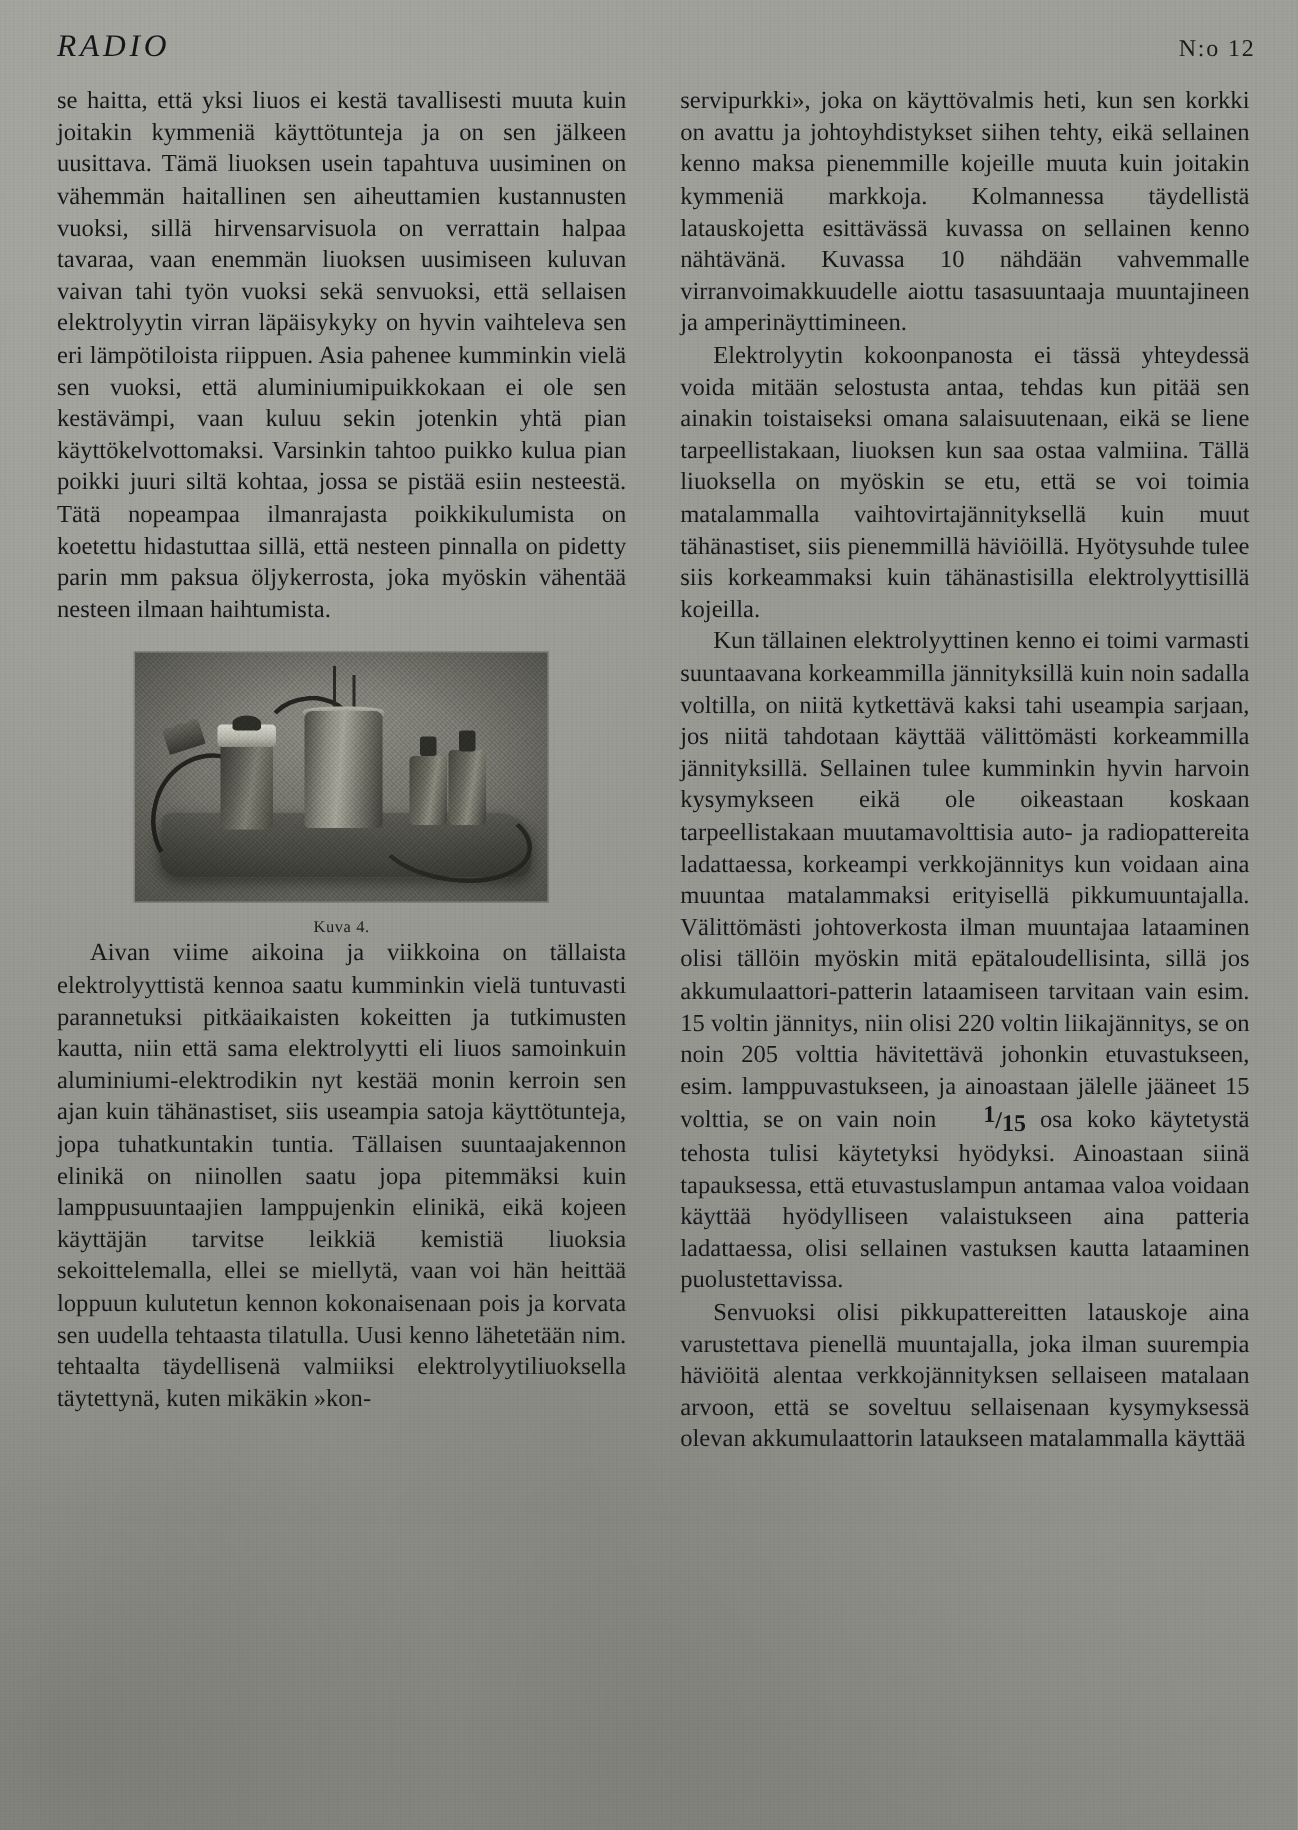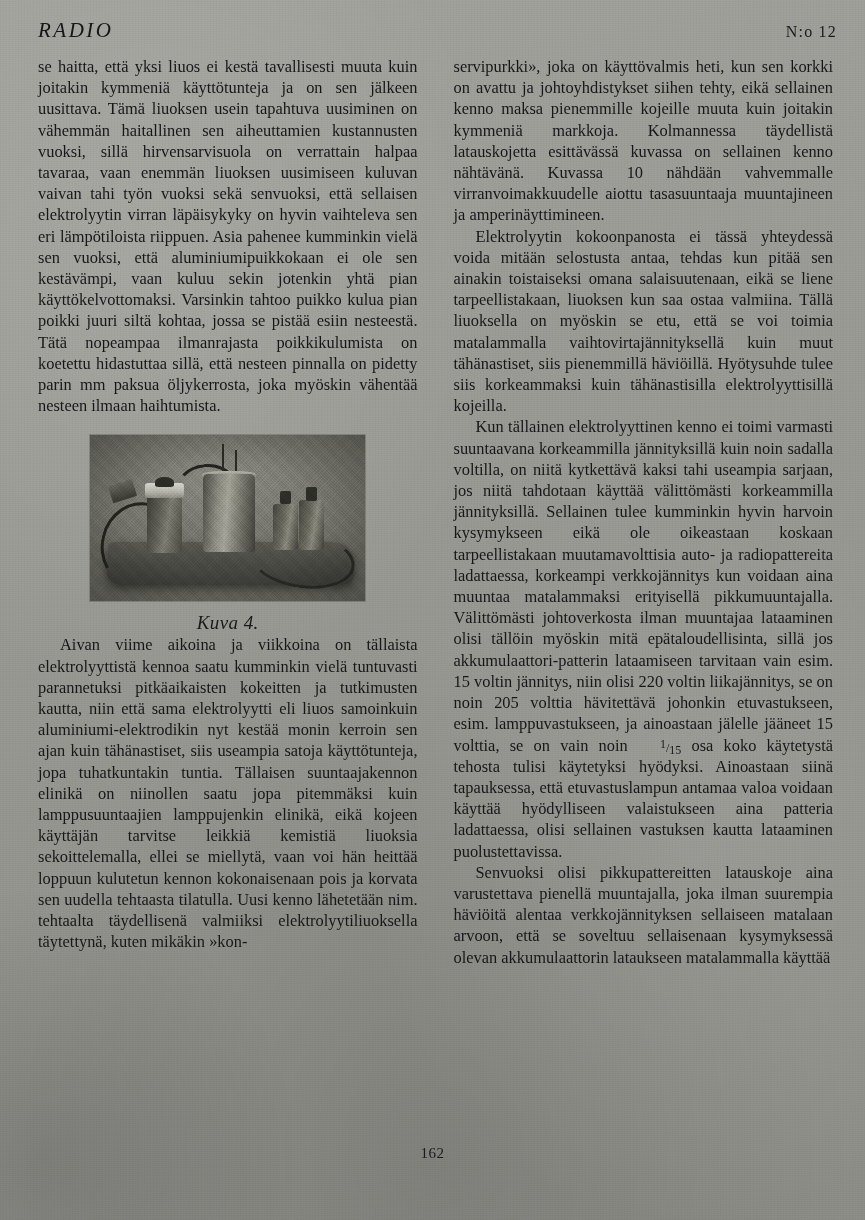--- a/index.html
+++ b/index.html
@@ -218,33 +218,32 @@
       repeating-linear-gradient(-45deg, rgba(255,255,255,0.03) 0 1px, rgba(0,0,0,0.04) 1px 3px);
     mix-blend-mode: overlay;
     opacity: 0.9;
   }
   .photo .vignette {
     position: absolute; inset: 0;
     background: radial-gradient(ellipse 78% 78% at 50% 50%, rgba(0,0,0,0) 45%, rgba(0,0,0,0.28) 100%);
   }
   .figcaption {
     text-align: center;
-    font-size: 19px;
+    font-size: 11px;
     margin-top: 11px;
     letter-spacing: 0.4px;
     color: #1a1a1e;
-    font-style: italic;
   }
   .after-fig { margin-top: 17px; }
   .frac {
     display: inline-block;
-    font-size: 12px;
+    font-size: 16px;
     line-height: 1;
     vertical-align: -1px;
-    font-weight: normal;
+    font-weight: bold;
   }
   .frac .num { vertical-align: 4px; }
   .frac .den { vertical-align: -2px; }
   .folio {
     position: absolute;
     left: 0; right: 0;
     top: 1145px;
     text-align: center;
     font-size: 15px;
     letter-spacing: 0.5px;
@@ -294,15 +293,14 @@
 
     <div class="col">
       <p class="body">servipurkki», joka on käyttövalmis heti, kun sen korkki on avattu ja johtoyhdistykset siihen tehty, eikä sellainen kenno maksa pienemmille kojeille muuta kuin joitakin kymmeniä markkoja. Kolmannessa täydellistä latauskojetta esittävässä kuvassa on sellainen kenno nähtävänä. Kuvassa 10 nähdään vahvemmalle virranvoimakkuudelle aiottu tasasuuntaaja muuntajineen ja amperinäyttimineen.</p>
       <p class="body indent">Elektrolyytin kokoonpanosta ei tässä yhteydessä voida mitään selostusta antaa, tehdas kun pitää sen ainakin toistaiseksi omana salaisuutenaan, eikä se liene tarpeellistakaan, liuoksen kun saa ostaa valmiina. Tällä liuoksella on myöskin se etu, että se voi toimia matalammalla vaihtovirtajännityksellä kuin muut tähänastiset, siis pienemmillä häviöillä. Hyötysuhde tulee siis korkeammaksi kuin tähänastisilla elektrolyyttisillä kojeilla.</p>
       <p class="body indent"><span>Kun tällainen elektrolyyttinen kenno ei toimi varmasti suuntaavana korkeammilla jännityksillä kuin noin sadalla voltilla, on niitä kytkettävä kaksi tahi useampia sarjaan, jos niitä tahdotaan käyttää välittömästi korkeammilla jännityksillä. Sellainen tulee kumminkin hyvin harvoin kysymykseen eikä ole oikeastaan koskaan tarpeellistakaan muutamavolttisia auto- ja radiopattereita ladattaessa, korkeampi verkkojännitys kun voidaan aina muuntaa matalammaksi erityisellä pikkumuuntajalla. Välittömästi johtoverkosta ilman muuntajaa lataaminen olisi tällöin myöskin mitä epätaloudellisinta, sillä jos akkumulaattori-patterin lataamiseen tarvitaan vain esim. 15 voltin jännitys, niin olisi 220 voltin liikajännitys, se on noin 205 volttia hävitettävä johonkin etuvastukseen, esim. lamppuvastukseen, ja ainoastaan jälelle jääneet 15 volttia, se on vain noin </span><span class="frac"><span class="num">1</span>/<span class="den">15</span></span><span> osa koko käytetystä tehosta tulisi käytetyksi hyödyksi. Ainoastaan siinä tapauksessa, että etuvastuslampun antamaa valoa voidaan käyttää hyödylliseen valaistukseen aina patteria ladattaessa, olisi sellainen vastuksen kautta lataaminen puolustettavissa.</span></p>
       <p class="body indent">Senvuoksi olisi pikkupattereitten latauskoje aina varustettava pienellä muuntajalla, joka ilman suurempia häviöitä alentaa verkkojännityksen sellaiseen matalaan arvoon, että se soveltuu sellaisenaan kysymyksessä olevan akkumulaattorin lataukseen matalammalla käyttää</p>
     </div>
 
   </div>
 
-  <div class="folio">162</div>
 
 </div>
 
 </body></html>

